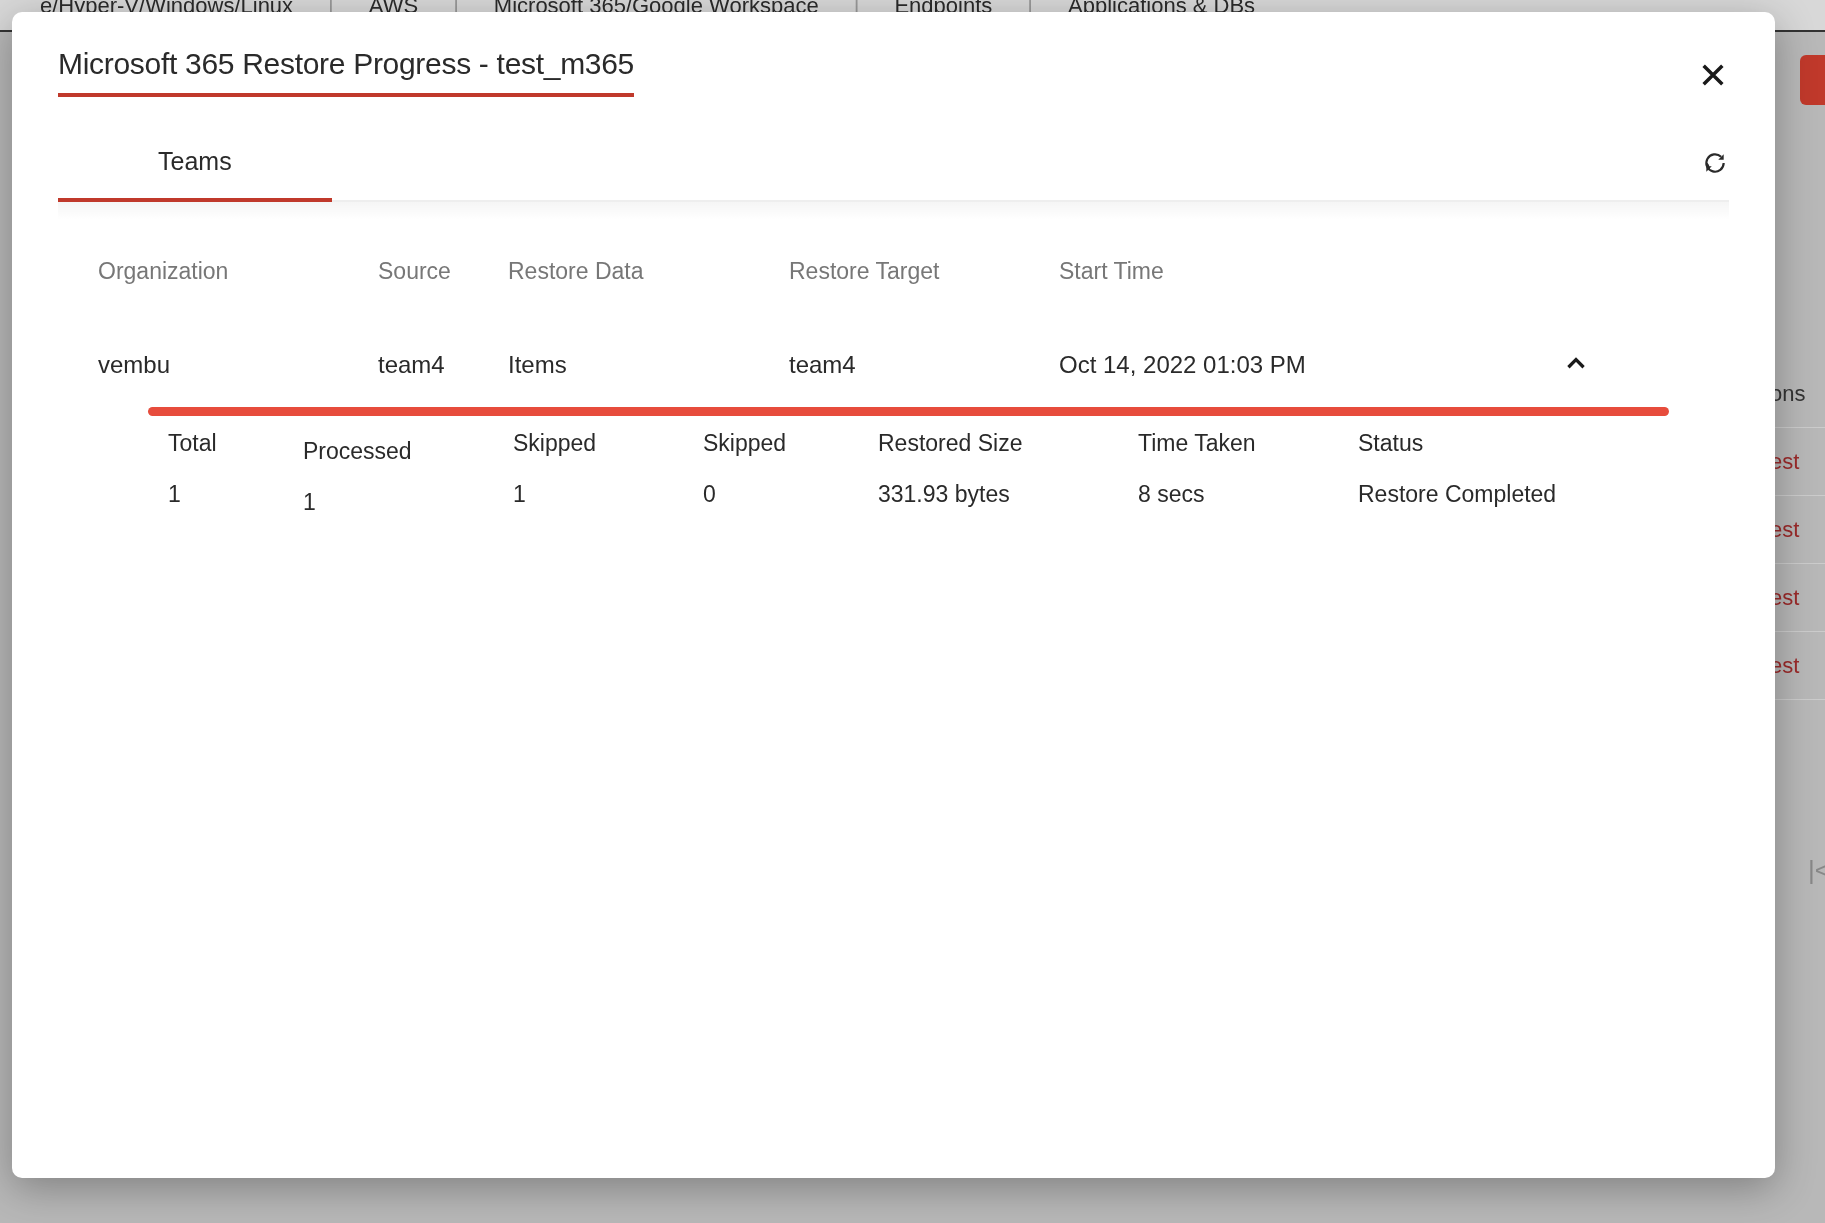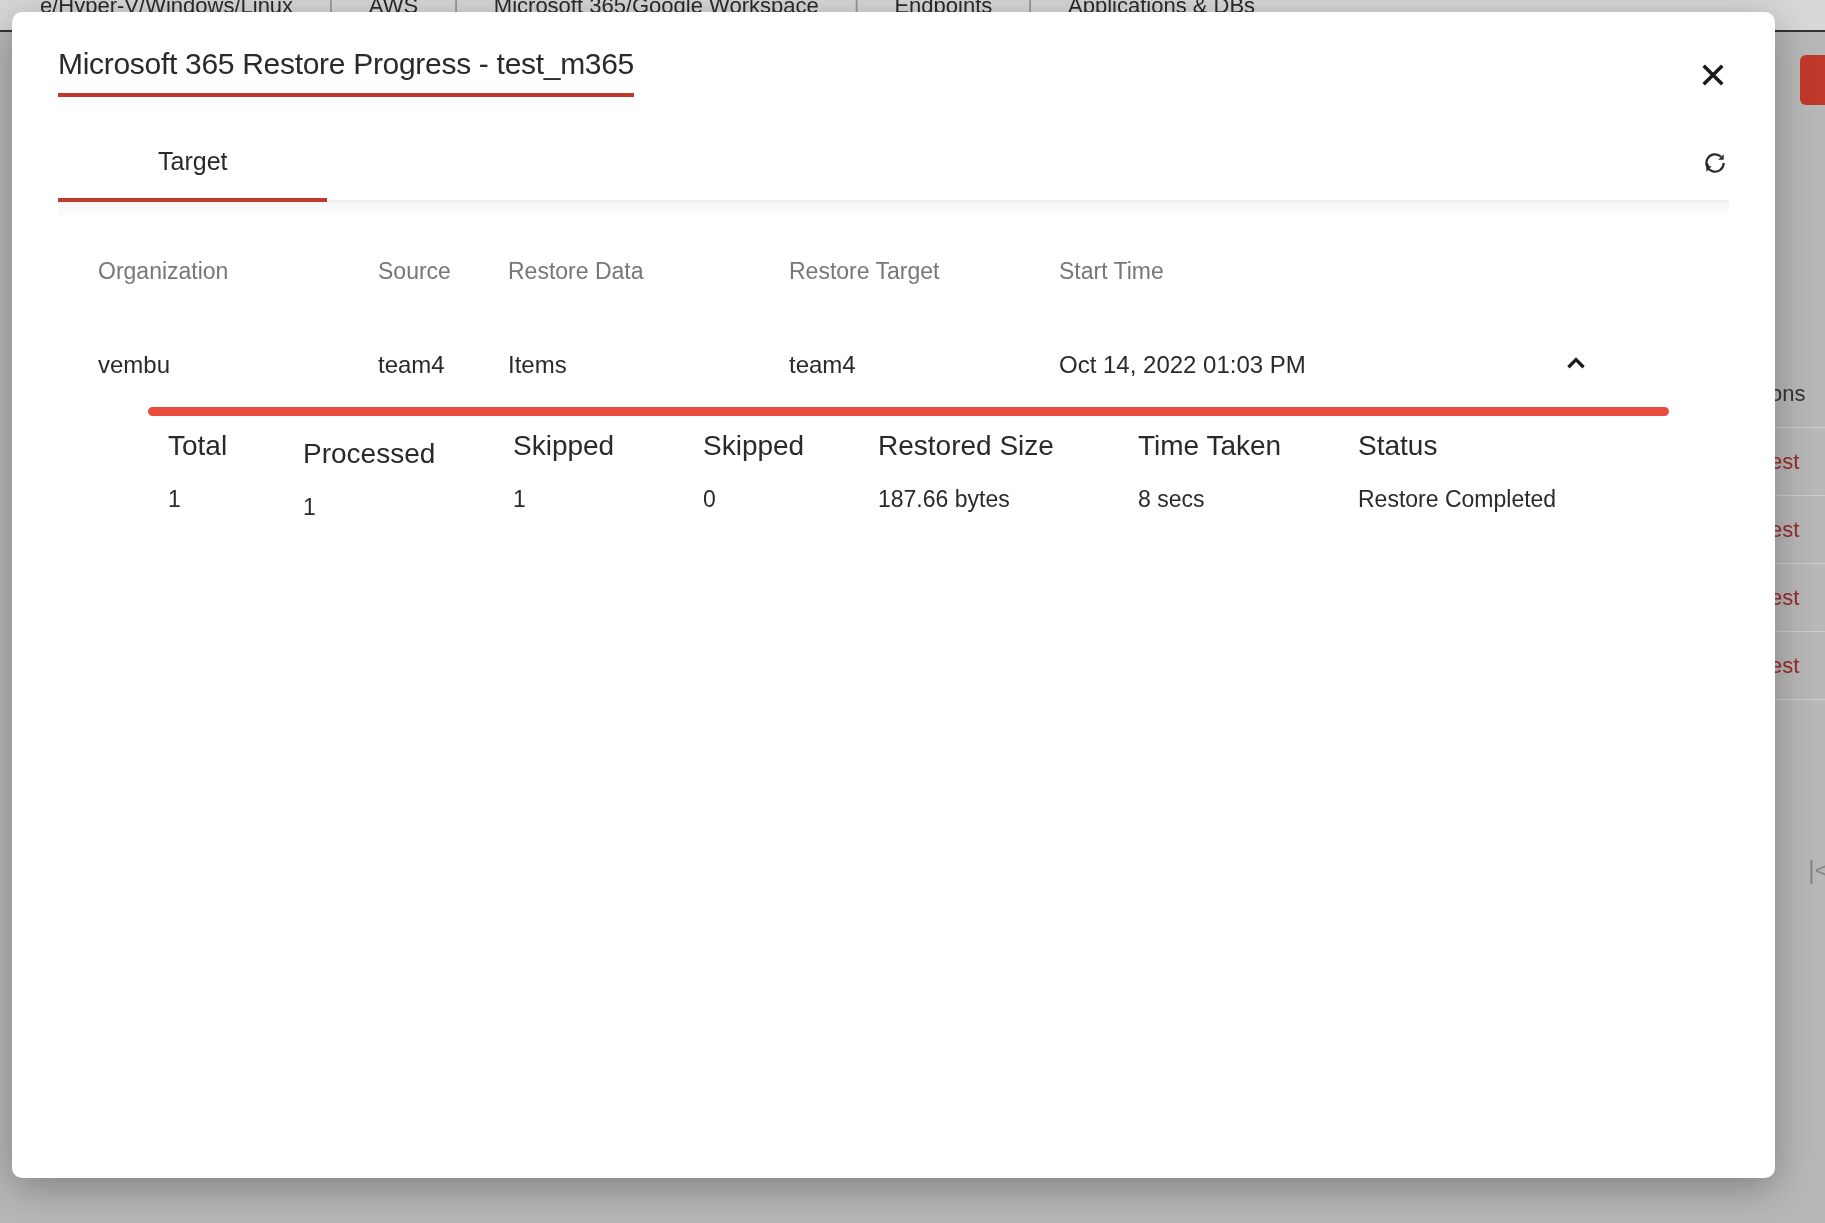--- a/index.html
+++ b/index.html
@@ -209,21 +209,21 @@
       position: absolute;
       left: 0; top: 0; bottom: 0;
       background: #e74c3c;
       border-radius: 5px;
     }
     .detail-header {
       display: flex;
       padding: 14px 40px 0 110px;
     }
     .dh-col {
-      font-size: 28px;
+      font-size: 23px;
       color: #2a2a2a;
       font-weight: 500;
     }
     .detail-row {
       display: flex;
       padding: 16px 40px 0 110px;
     }
     .dr-col {
       font-size: 23px;
       color: #2a2a2a;
@@ -267,21 +267,21 @@
     </div>
     <div class="modal-close">
       <svg viewBox="0 0 24 24">
           <path d="M4 4 L20 20 M20 4 L4 20" fill="none"></path>
         </svg>
     </div>
   </div>
 
   <div class="tabs-row">
     <div class="tabs">
-      <div class="tab active">Target</div>
+      <div class="tab active">Teams</div>
     </div>
     <div class="refresh-icon">
       <svg viewBox="0 0 24 24">
         <path d="M20 12 A8 8 0 1 1 17.6 6.3"></path>
         <path d="M20 4 L20 9 L15 9" fill="#2a2a2a" stroke="none"></path>
         <path d="M4 12 A8 8 0 0 1 6.4 17.7"></path>
         <path d="M4 20 L4 15 L9 15" fill="#2a2a2a" stroke="none"></path>
       </svg>
     </div>
   </div>
@@ -327,19 +327,19 @@
       <div class="dh-col dcol-size">Restored Size</div>
       <div class="dh-col dcol-time">Time Taken</div>
       <div class="dh-col dcol-status">Status</div>
     </div>
 
     <div class="detail-row">
       <div class="dr-col dcol-total">1</div>
       <div class="dr-col dcol-processed">1</div>
       <div class="dr-col dcol-restored">1</div>
       <div class="dr-col dcol-skipped">0</div>
-      <div class="dr-col dcol-size">187.66 bytes</div>
+      <div class="dr-col dcol-size">331.93 bytes</div>
       <div class="dr-col dcol-time">8 secs</div>
       <div class="dr-col dcol-status">Restore Completed</div>
     </div>
 
   </div>
 </div>
 
 </body></html>

